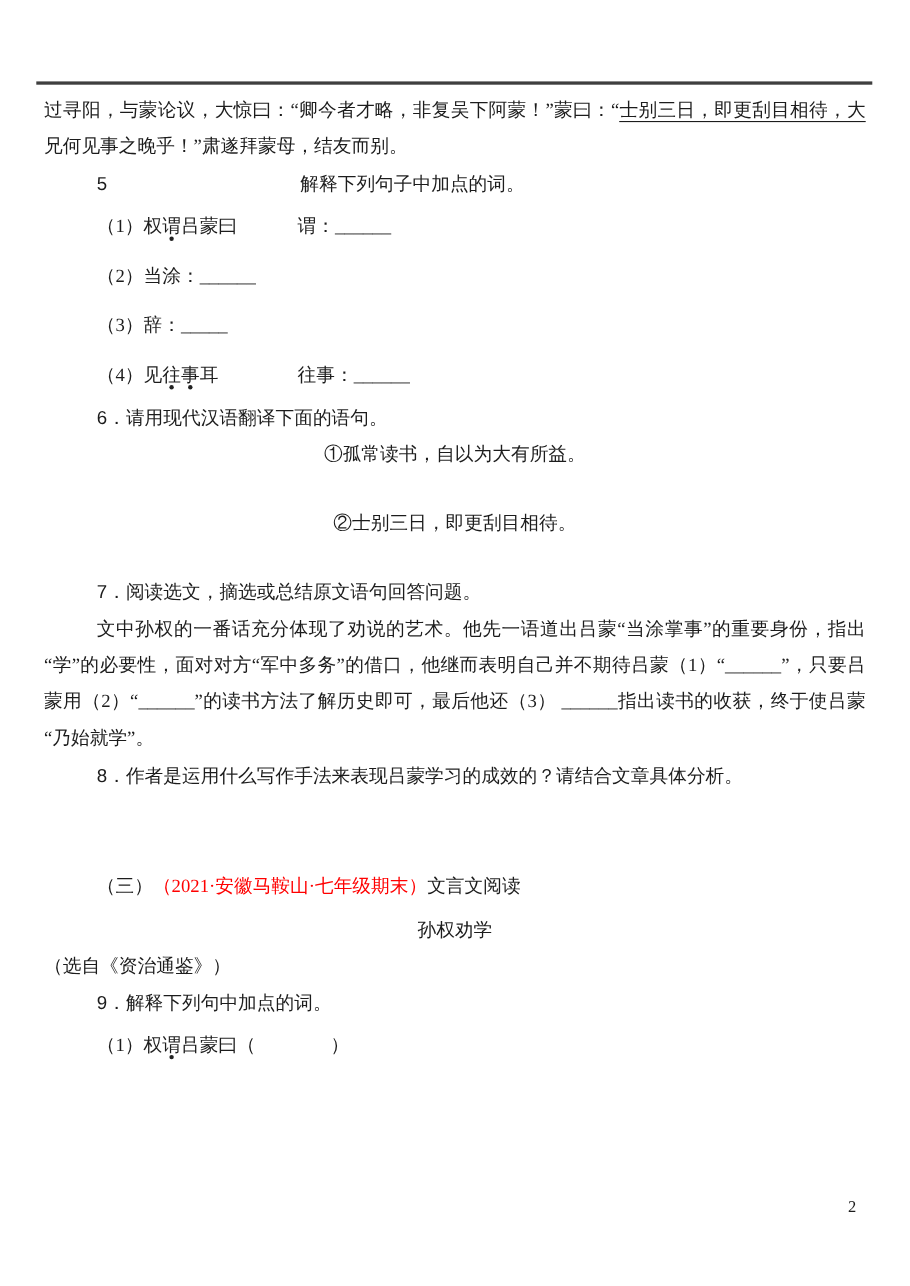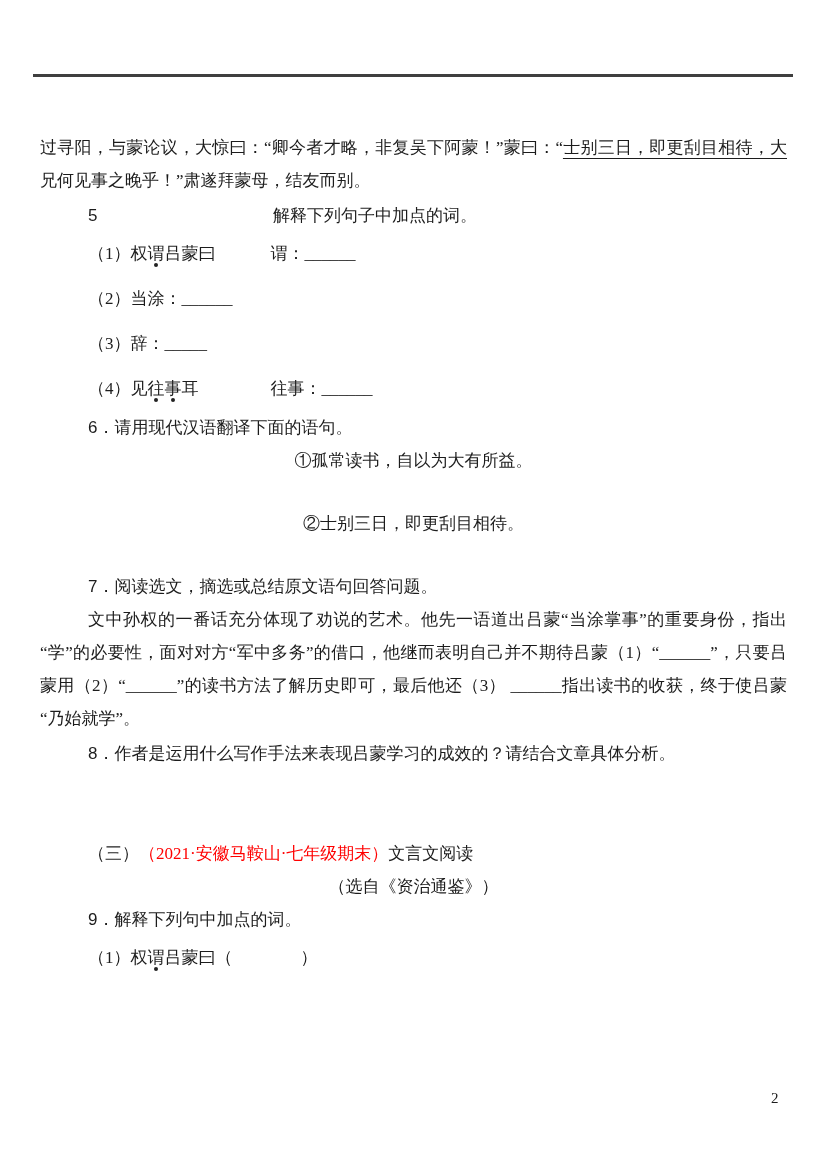--- a/index.html
+++ b/index.html
@@ -11,21 +11,21 @@
     color: #1c1c1c;
     font-size: 17px;
     overflow: hidden;
   }
   .rule {
     position: absolute;
     left: 33px; top: 74px; width: 760px;
     border-top: 3px solid #3f3f3f;
     height: 0;
   }
-  .content { position: absolute; left: 40px; top: 77px; width: 747px; margin-top: 48px; }
+  .content { position: absolute; left: 40px; top: 77px; width: 747px; }
   .para { margin: 0; line-height: 33px; text-align: justify; }
   .indent { text-indent: 48px; }
   .und { text-decoration: underline; text-underline-offset: 5px; text-decoration-thickness: 1.2px; }
 
   .sans { font-family: "Liberation Sans", "DejaVu Sans", sans-serif; }
 
   .q5-row { display: flex; line-height: 33px; margin-top: 2px; }
   .q5-num { margin-left: 48px; width: 185px; flex: none; }
 
   .q-line { margin: 0; line-height: 33px; padding-left: 48px; }
@@ -39,21 +39,21 @@
 
   .q6-line { margin-top: 6px; }
   .trans-line { margin: 0; line-height: 33px; text-align: center; }
   .trans-line.second { margin-top: 30px; }
   .q7-line { margin-top: 30px; }
   .q8-line { margin-top: 2px; }
 
   .section-head { margin: 67px 0 0; line-height: 33px; padding-left: 48px; }
   .red { color: var(--accent-red, #ff0000); }
   .center-title { margin: 7px 0 0; line-height: 33px; text-align: center; }
-  .right-source { margin: 0; line-height: 33px; text-align: center; }
+  .right-source { margin: 0; line-height: 33px; text-align: left; }
   .q9-line { margin-top: 0; }
   .q9-item { margin-top: 5px; }
 
   
   .em-dot { position: relative; }
   .em-dot::after {
     content: "";
     position: absolute;
     left: 50%; bottom: -4px;
     width: 4px; height: 4px;
@@ -111,20 +111,21 @@
     <p class="trans-line">①孤常读书，自以为大有所益。</p>
     <p class="trans-line second">②士别三日，即更刮目相待。</p>
 
     <p class="q-line q7-line"><span class="qnum">7．</span><span>阅读选文，摘选或总结原文语句回答问题。</span></p>
     <p class="para indent">文中孙权的一番话充分体现了劝说的艺术。他先一语道出吕蒙“当涂掌事”的重要身份，指出“学”的必要性，面对对方“军中多务”的借口，他继而表明自己并不期待吕蒙（1）“______”，只要吕蒙用（2）“______”的读书方法了解历史即可，最后他还（3） ______指出读书的收获，终于使吕蒙“乃始就学”。</p>
 
     <p class="q-line q8-line"><span class="qnum">8．</span><span>作者是运用什么写作手法来表现吕蒙学习的成效的？请结合文章具体分析。</span></p>
 
     <p class="section-head"><span>（三）</span><span class="red">（2021·安徽马鞍山·七年级期末）</span><span>文言文阅读</span></p>
 
+    <p class="center-title">孙权劝学</p>
 
 
     <p class="right-source">（选自《资治通鉴》）</p>
 
     <p class="q-line q9-line"><span class="qnum">9．</span><span>解释下列句中加点的词。</span></p>
 
     <div class="item-row q9-item">
       <span class="item-num">（1）</span>
       <span><span>权</span><span class="em-dot">谓</span><span>吕</span><span>蒙</span><span>曰</span></span>
       <span>（　　　　）</span>

